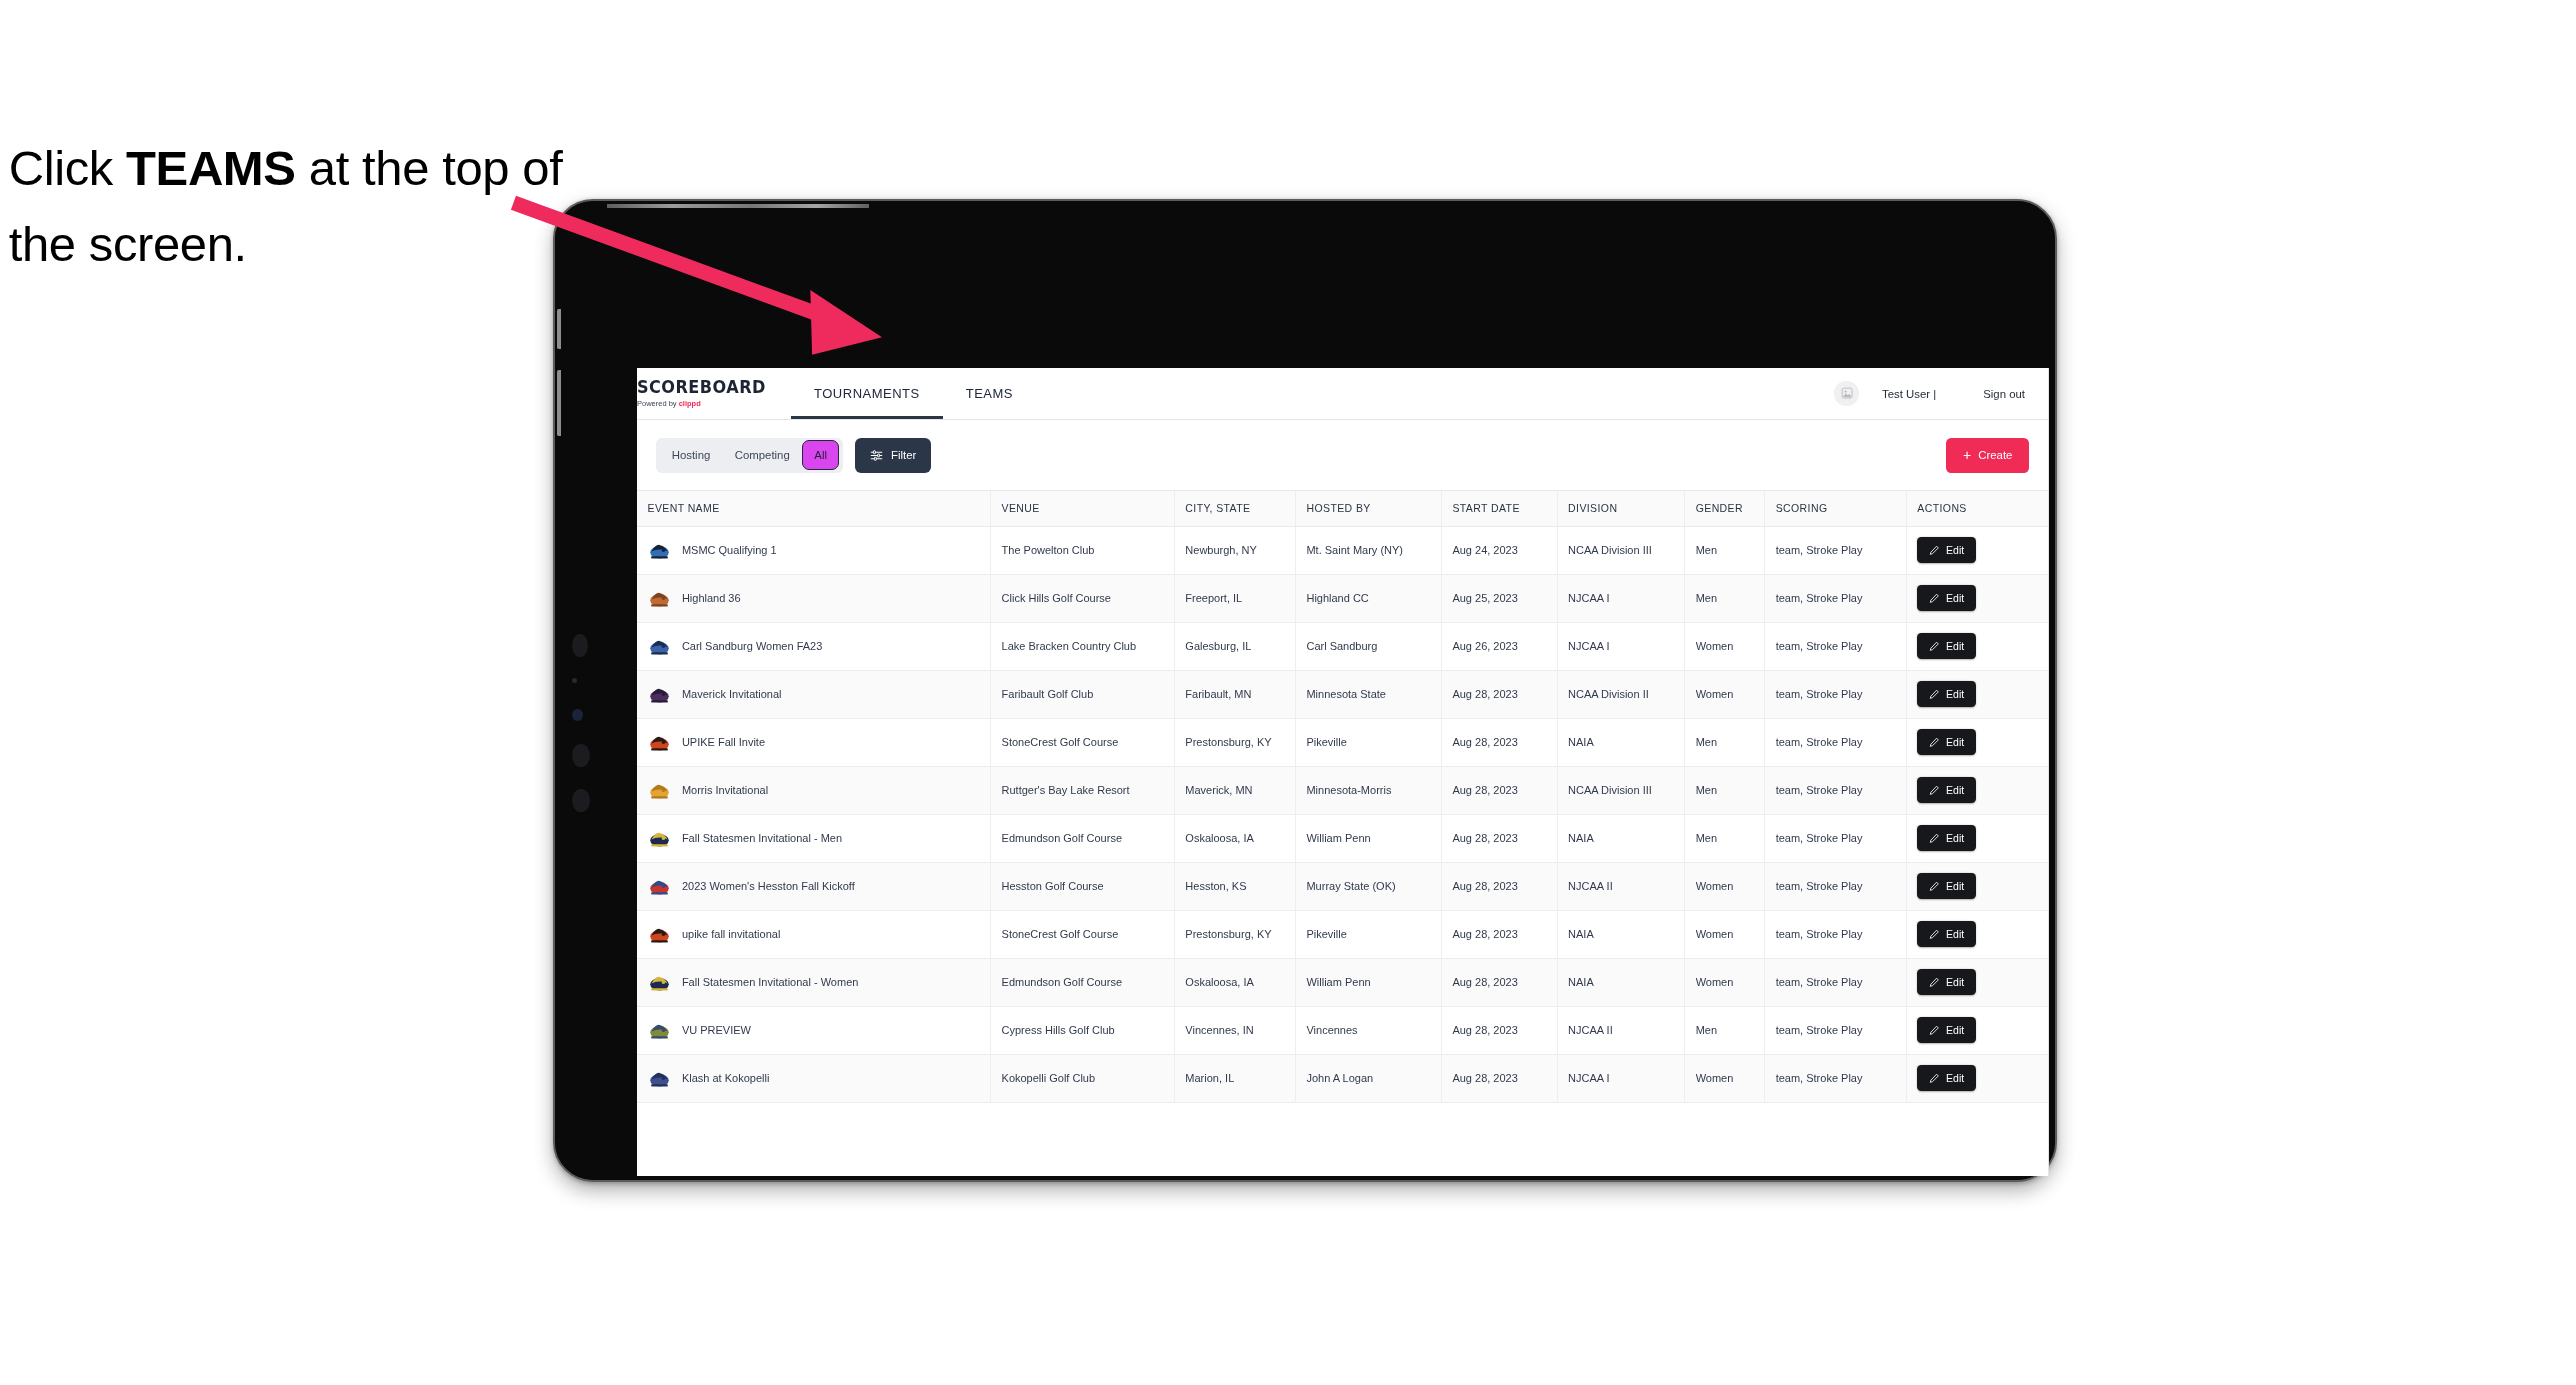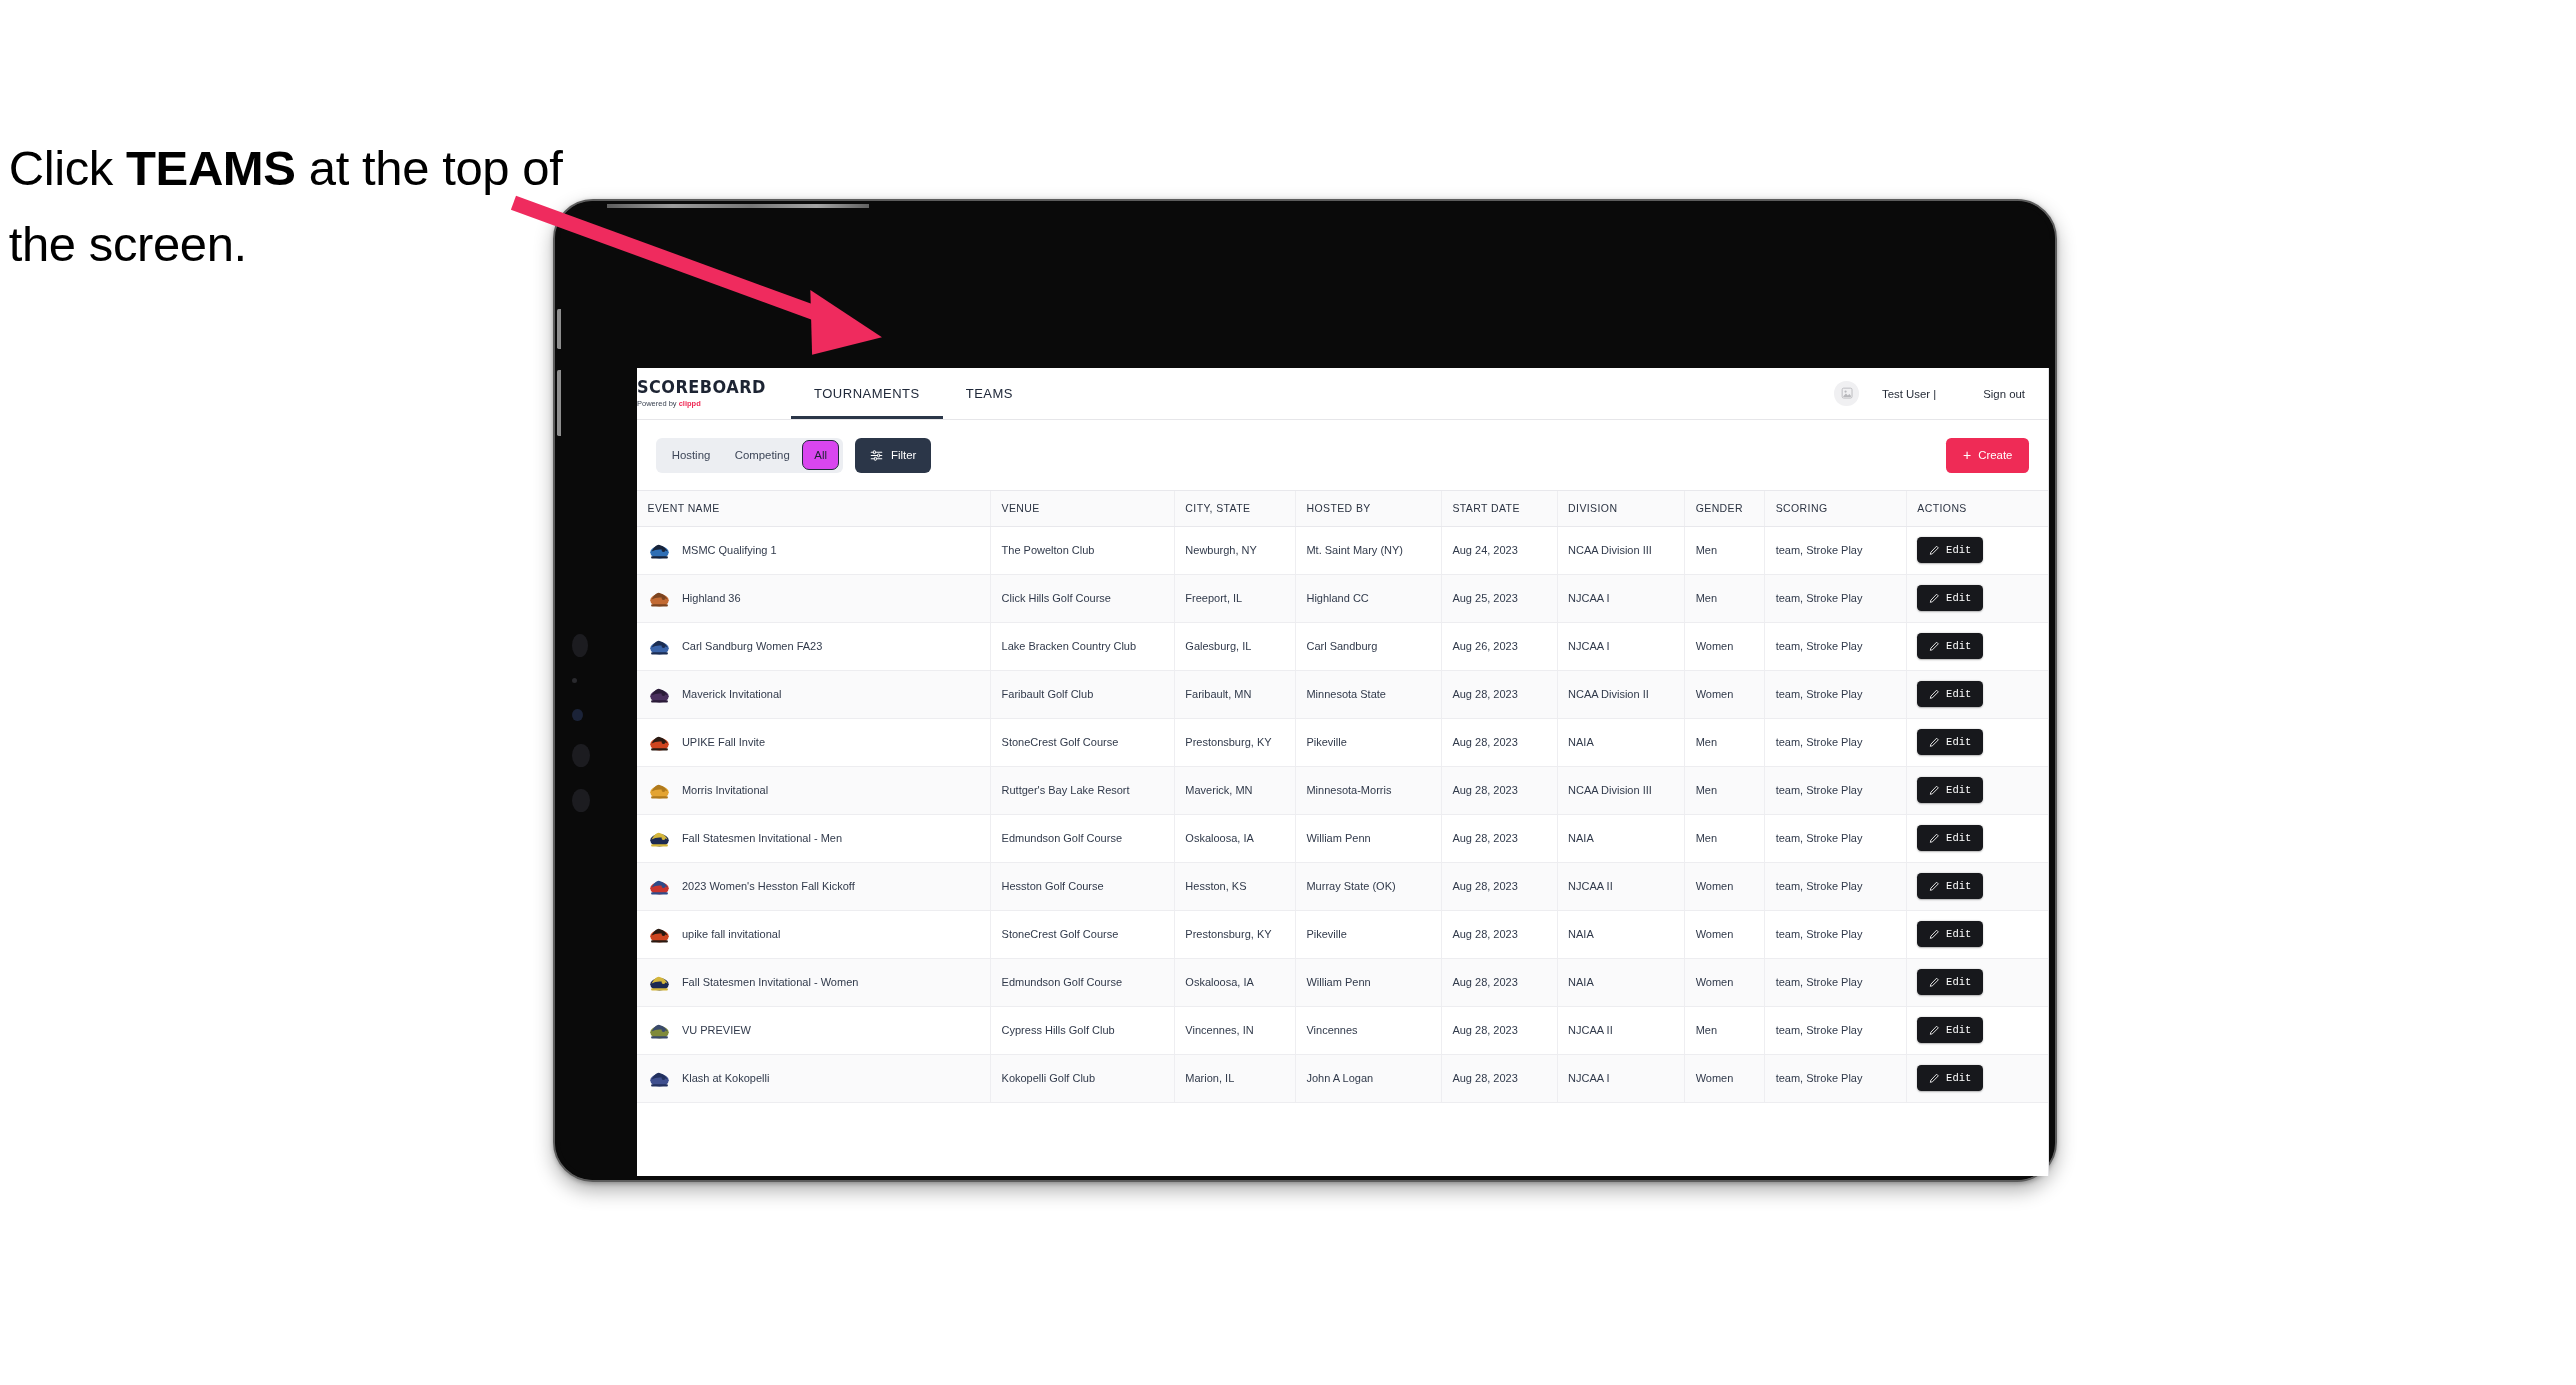--- a/index.html
+++ b/index.html
@@ -272,21 +272,21 @@
   .edit-btn {
     background: #17181c;
     color: #ffffff;
     border: none;
     border-radius: 4.4px;
     height: 26px;
     padding: 0 12.2px;
     font-size: 10.5px;
     display: inline-flex; align-items: center; gap: 6.1px;
     cursor: pointer;
-    font-family: Liberation Mono, monospace;
+    font-family: Liberation Sans, sans-serif;
     box-shadow: 0 0.9px 1.7px rgba(0,0,0,.3);
   }
 </style>
 </head>
 <body>
 
 <div class="caption">
   <span>Click </span><b>TEAMS</b><span> at the top of the screen.</span>
 </div>
 

